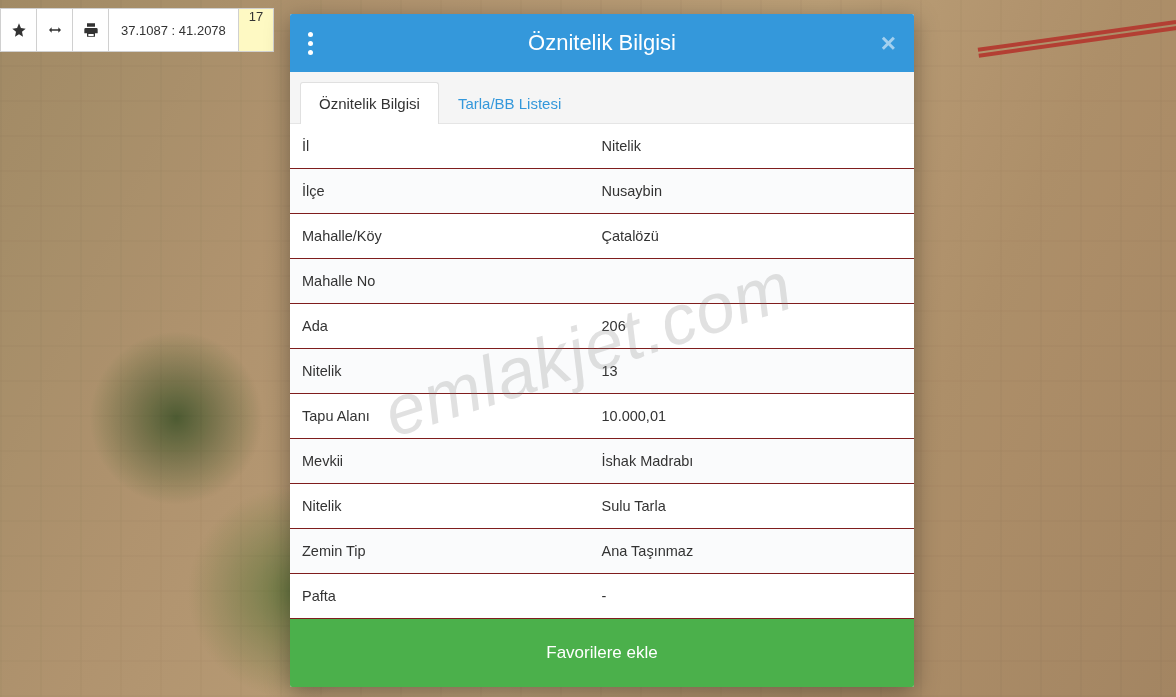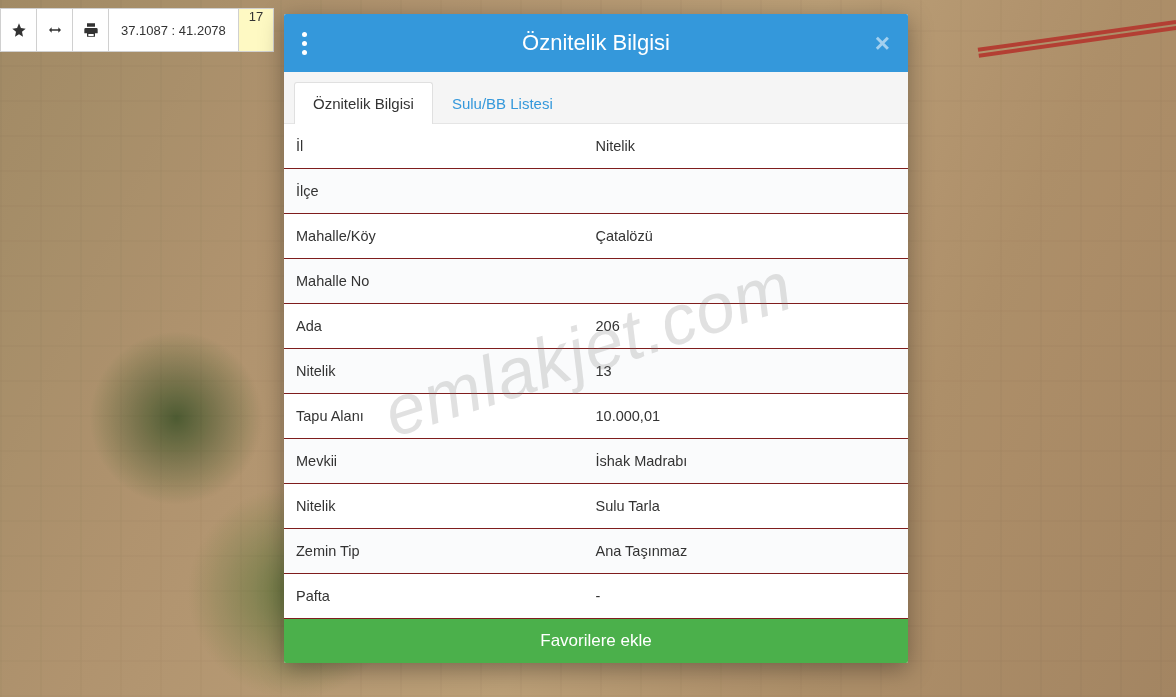--- a/index.html
+++ b/index.html
@@ -38,21 +38,21 @@
   .toolbar .tb-coord {
     padding: 0 12px; display: flex; align-items: center;
     border-right: 1px solid #d0d0d0;
     background: #fff; min-width: 120px;
   }
   .toolbar .tb-coord2 {
     padding: 0 10px; display: flex; align-items: flex-start;
     background: #fef9c3; min-width: 28px;
   }
   .modal {
-    position: absolute; top: 14px; left: 284px; width: 624px;
+    position: absolute; top: 14px; left: 290px; width: 624px;
     background: #fff; box-shadow: 0 6px 24px rgba(0,0,0,0.35);
     border-radius: 2px; overflow: hidden;
   }
   .modal-header {
     background: #3498db; color: #fff; height: 58px;
     display: flex; align-items: center; justify-content: center;
     position: relative; font-size: 22px; font-weight: 500;
   }
   .modal-menu {
     position: absolute; left: 18px; top: 0; bottom: 0;
@@ -84,21 +84,21 @@
   }
   .attr-row:nth-child(even) { background: #fafbfc; }
   .attr-row:nth-child(odd) { background: #fff; }
   .attr-label, .attr-value {
     padding: 14px 12px; font-size: 14.5px; color: #333;
   }
   .attr-label { width: 48%; }
   .attr-value { width: 52%; }
   .fav-btn {
     background: #4bb04b; color: #fff; text-align: center;
-    padding: 12px 0; font-size: 17px; cursor: pointer;
+    padding: 24px 0; font-size: 17px; cursor: pointer;
   }
   .watermark {
     position: absolute; top: 50%; left: 50%;
     transform: translate(-50%, -50%) rotate(-18deg);
     font-size: 70px; color: rgba(120,120,120,0.22);
     font-style: italic; font-weight: 500;
     pointer-events: none; white-space: nowrap;
     letter-spacing: 1px;
   }
   svg.icon { width: 16px; height: 16px; fill: #333; }
@@ -147,31 +147,32 @@
     <div class="modal-close">
       <span>×</span>
     </div>
   </div>
 
   <div class="tabs">
     <div class="tab active">
       <span>Öznitelik Bilgisi</span>
     </div>
     <div class="tab inactive">
-      <span>Sulu/BB Listesi</span>
+      <span>Tarla/BB Listesi</span>
     </div>
   </div>
 
   <div class="attr-table">
     <div class="attr-row">
       <div class="attr-label">İl</div>
       <div class="attr-value">Nitelik</div>
     </div>
     <div class="attr-row">
       <div class="attr-label">İlçe</div>
+      <div class="attr-value">Nusaybin</div>
     </div>
     <div class="attr-row">
       <div class="attr-label">Mahalle/Köy</div>
       <div class="attr-value">Çatalözü</div>
     </div>
     <div class="attr-row">
       <div class="attr-label">Mahalle No</div>
     </div>
     <div class="attr-row">
       <div class="attr-label">Ada</div>

